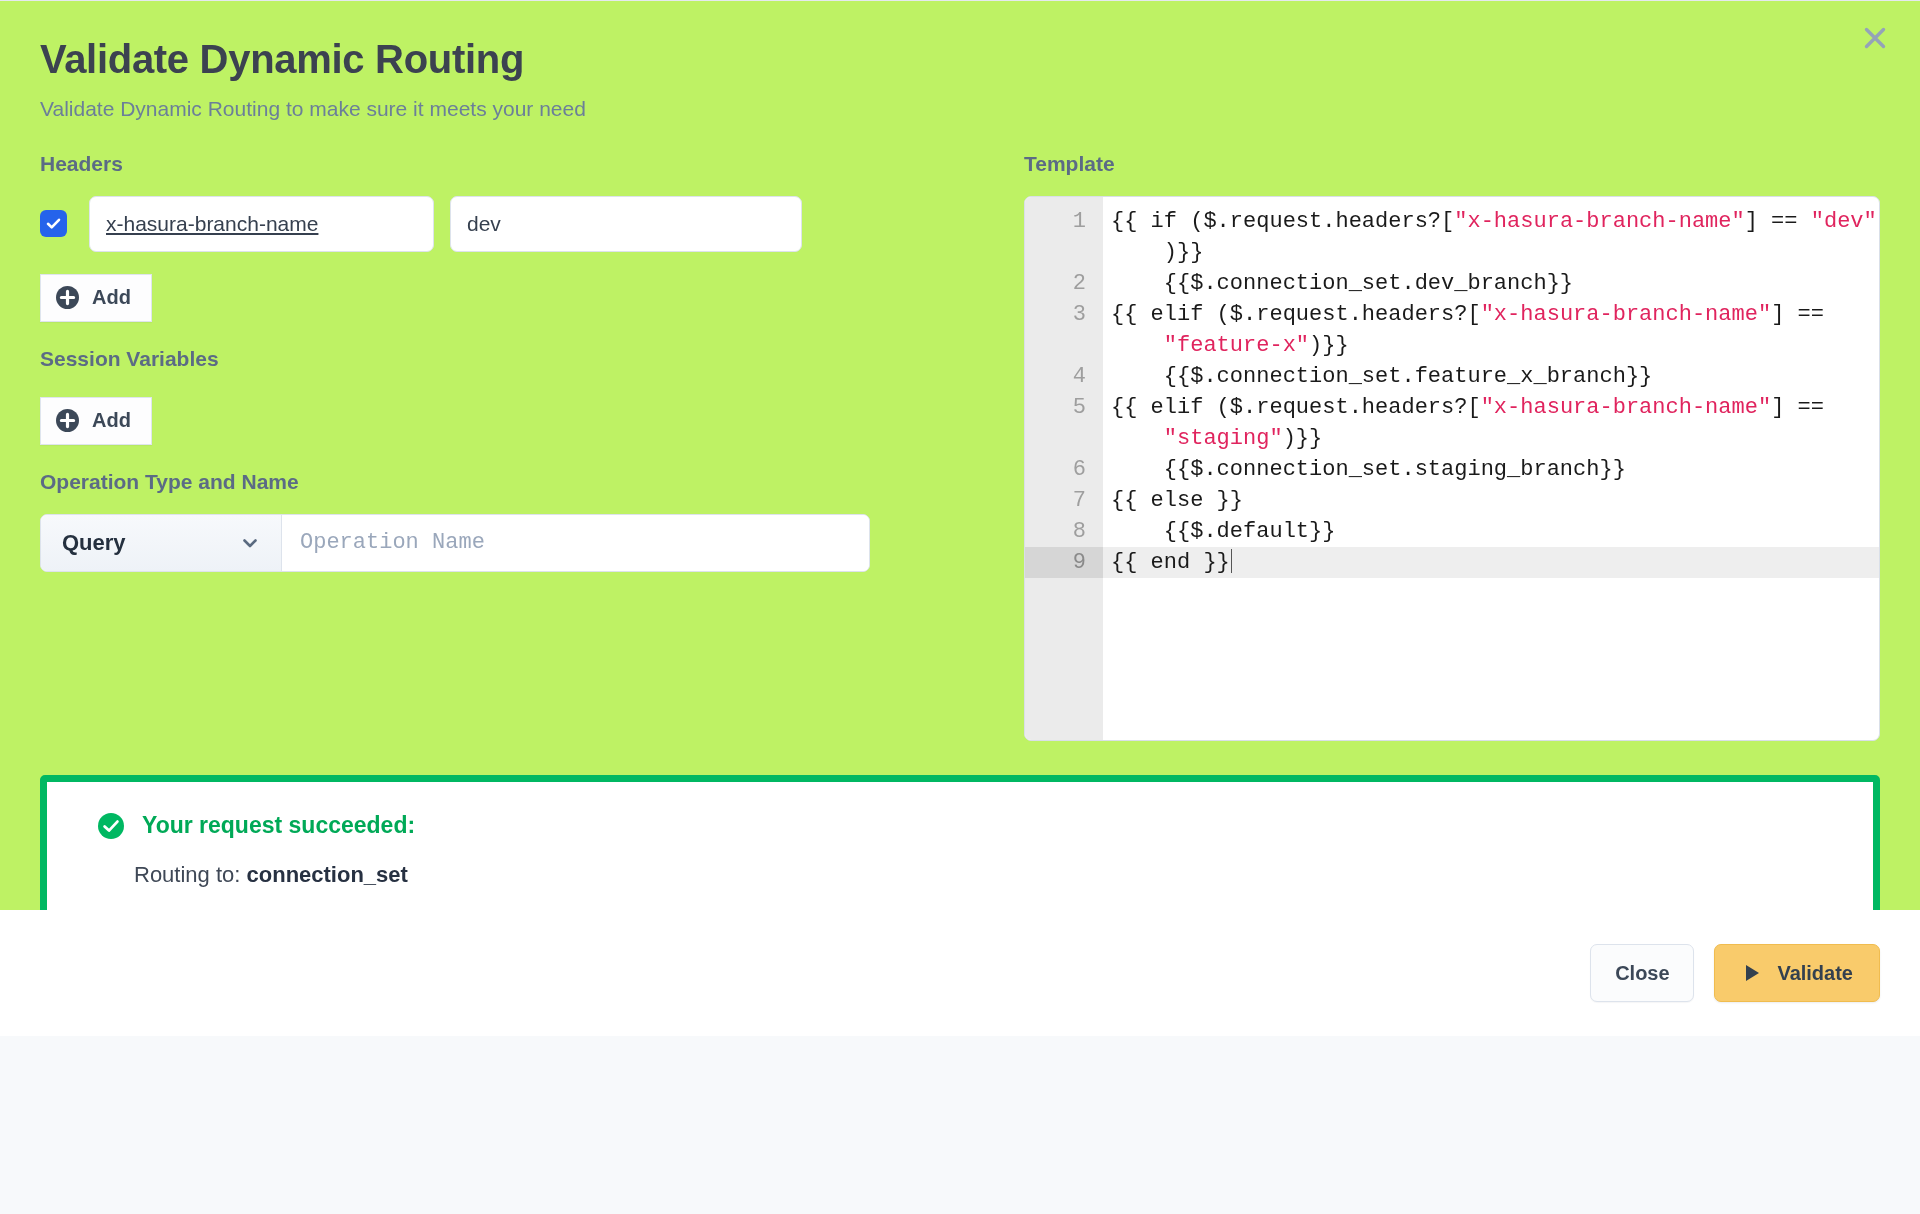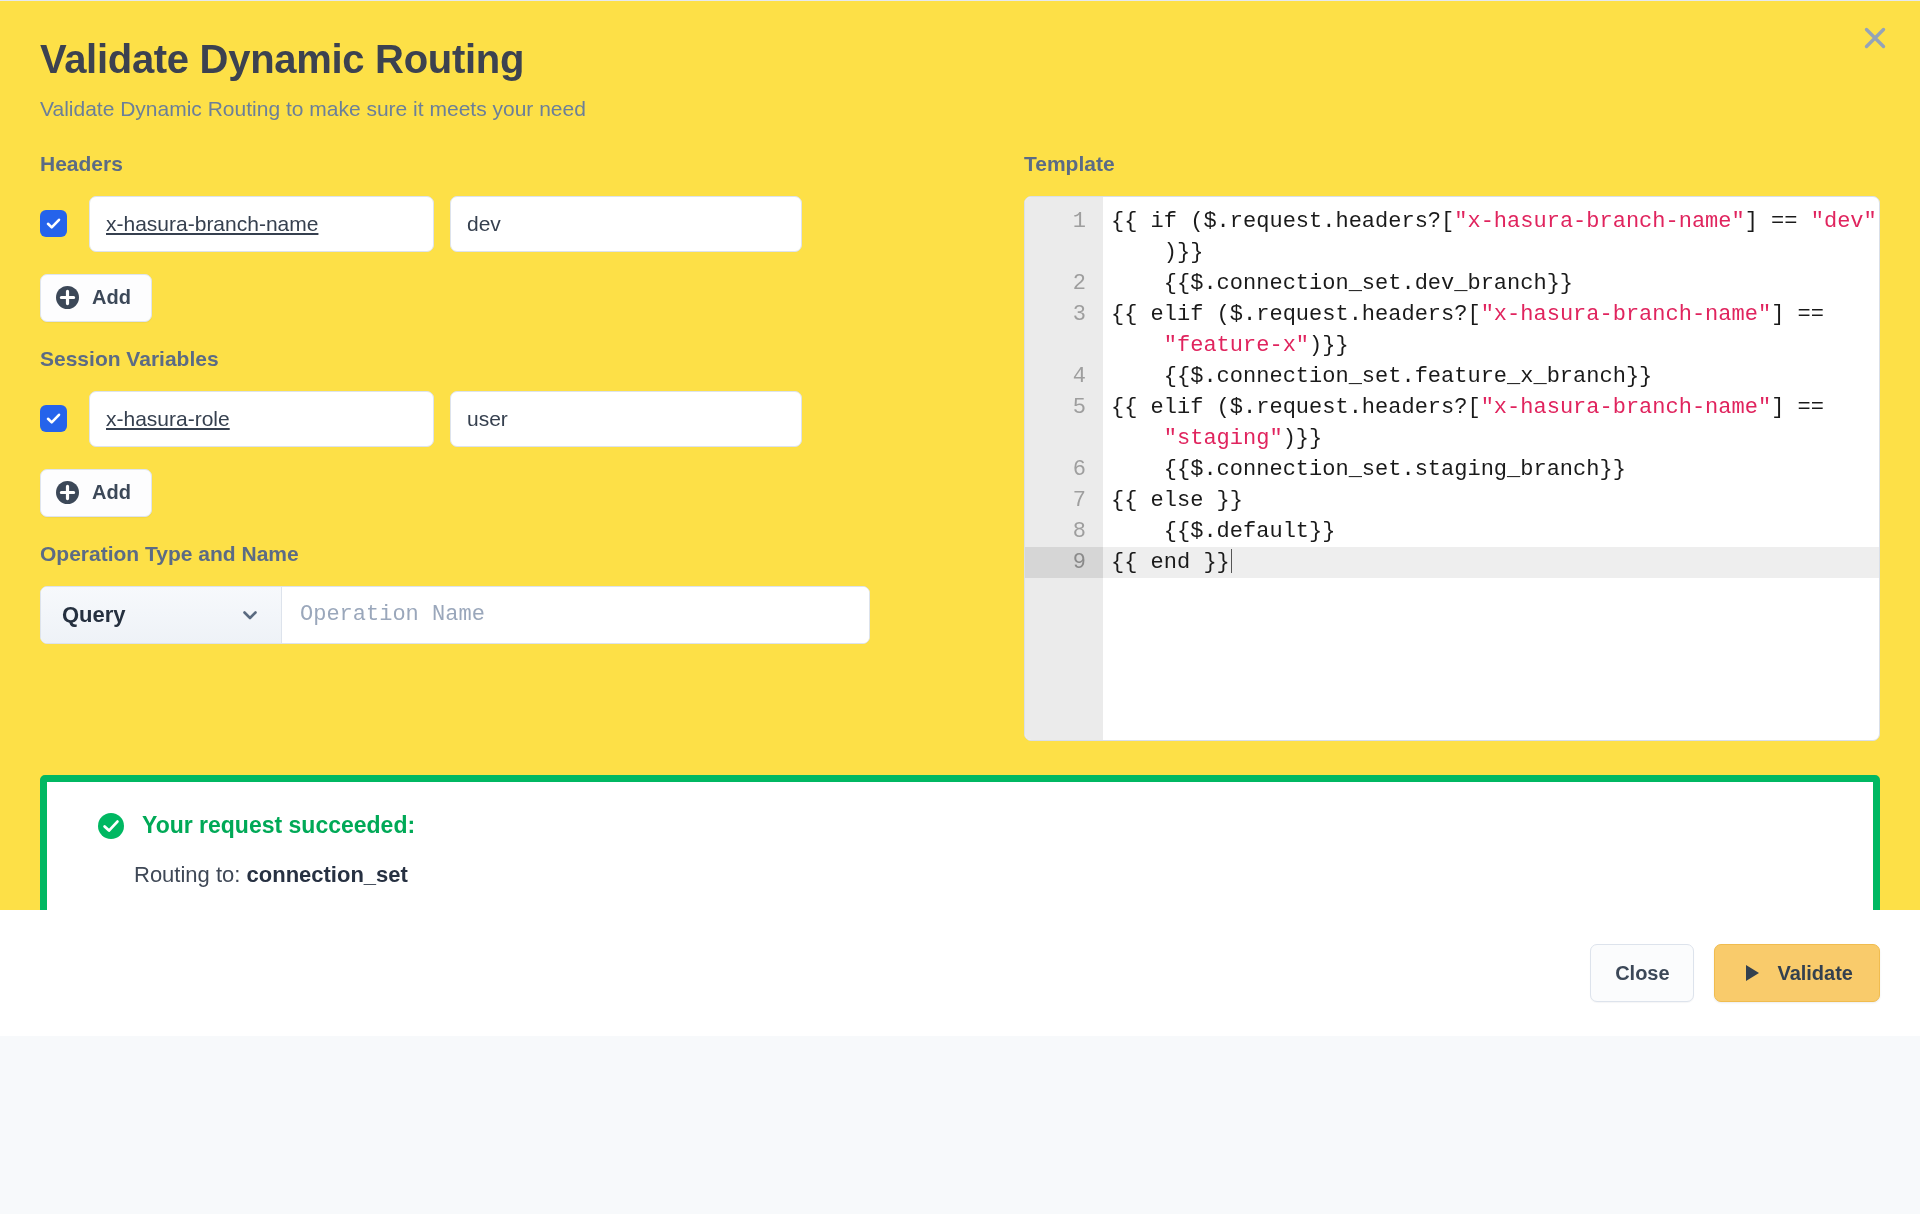--- a/index.html
+++ b/index.html
@@ -14,21 +14,21 @@
     font-family: "Liberation Sans", sans-serif;
     background: #f7f9fb;
     color: #374151;
     -webkit-font-smoothing: antialiased;
   }
 
   .dialog {
     position: relative;
     width: 1920px;
     height: 1036px;
-    background: #fde047;
+    background: #bef264;
     display: flex;
     flex-direction: column;
     border-top: 1px solid #e5e9ef;
   }
 
   
   .dlg-header {
     padding: 36px 40px 0 40px;
     position: relative;
   }
@@ -122,21 +122,21 @@
   .kv-val { width: 352px; flex: none; }
 
   .add-btn {
     display: inline-flex;
     align-items: center;
     gap: 12px;
     height: 48px;
     padding: 0 20px 0 14px;
     background: #fdfdfe;
     border: 1px solid #dfe5ee;
-    border-radius: 7px;
+    border-radius: 0;
     font-size: 20px;
     font-weight: bold;
     color: #3c4858;
     cursor: pointer;
     font-family: "Liberation Sans", sans-serif;
     box-shadow: 0 1px 1px rgba(16,24,40,.04);
     margin-top: 6px;
     margin-bottom: 26px;
   }
   .add-btn svg { display: block; }
@@ -344,31 +344,20 @@
             <svg width="25" height="25" viewBox="0 0 25 25">
               <circle cx="12.5" cy="12.5" r="11.5" fill="#3c4858"></circle>
               <path d="M12.5 6.4 V18.6 M6.4 12.5 H18.6" stroke="#ffffff" stroke-width="3.2" stroke-linecap="round"></path>
             </svg>
           </span>
           <span>Add</span>
         </button>
 
         <div class="section-label">Session Variables</div>
 
-        <div class="kv-row">
-          <div class="cbx">
-            <span>
-              <svg width="17" height="17" viewBox="0 0 17 17">
-                <path d="M3 8.8 L6.7 12.4 L14 4.8" stroke="#ffffff" stroke-width="2.6" fill="none" stroke-linecap="round" stroke-linejoin="round"></path>
-              </svg>
-            </span>
-          </div>
-          <input class="txt-input kv-key" value="x-hasura-role" style="">
-          <input class="txt-input kv-val" value="user" style="">
-        </div>
 
         <button class="add-btn">
           <span>
             <svg width="25" height="25" viewBox="0 0 25 25">
               <circle cx="12.5" cy="12.5" r="11.5" fill="#3c4858"></circle>
               <path d="M12.5 6.4 V18.6 M6.4 12.5 H18.6" stroke="#ffffff" stroke-width="3.2" stroke-linecap="round"></path>
             </svg>
           </span>
           <span>Add</span>
         </button>

